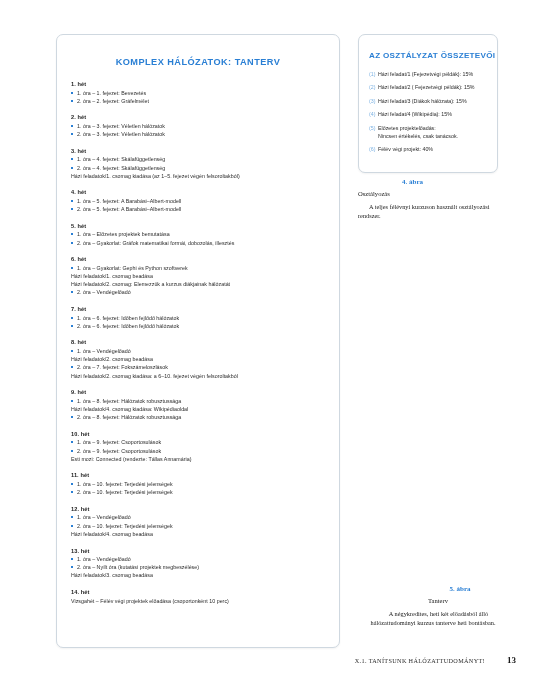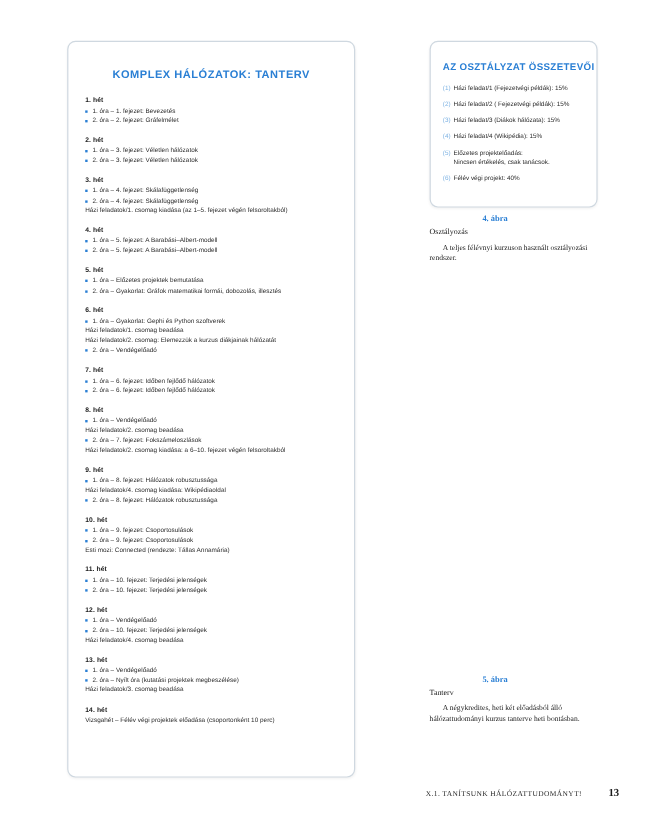--- a/index.html
+++ b/index.html
@@ -20,21 +20,21 @@
     width: 545px;
     height: 700px;
     background: #ffffff;
   }
 
   
   .curriculum-box {
     position: absolute;
     left: 56px;
     top: 34px;
-    width: 240px;
+    width: 284px;
     height: 614px;
     background: #ffffff;
     border: 1px solid #cfd8e0;
     border-radius: 7px;
     box-sizing: border-box;
     box-shadow: 0 1px 2px rgba(0,0,0,0.05);
     padding: 14px 14px 10px 14px;
     overflow: hidden;
   }
   .curriculum-title {
@@ -145,21 +145,21 @@
   }
   .fig-desc {
     font-family: "Liberation Serif", serif;
     font-size: 6.3px;
     color: #1a1a1a;
     line-height: 1.45;
     text-indent: 11px;
     width: 150px;
   }
   #caption-4 { top: 178px; }
-  #caption-5 { top: 562px; }
+  #caption-5 { top: 585px; text-align: center; }
 
   
   .footer {
     position: absolute;
     left: 0;
     top: 655px;
     width: 545px;
     display: flex;
     justify-content: flex-end;
     align-items: baseline;

